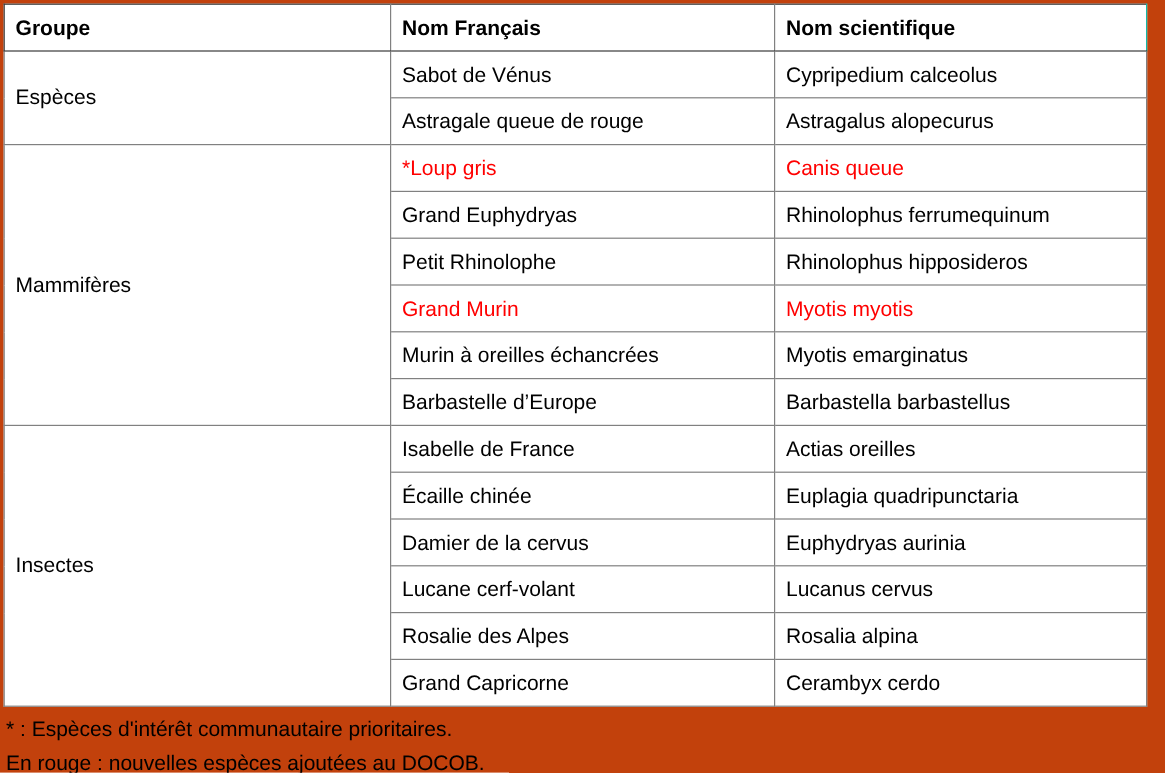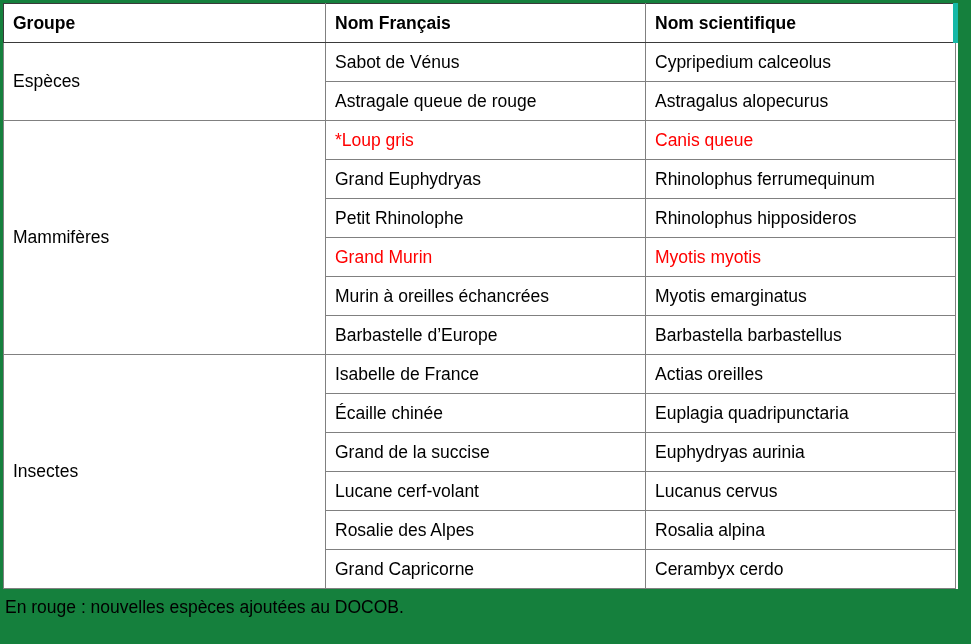--- a/index.html
+++ b/index.html
@@ -12,21 +12,21 @@
     height: 644px;
     font-family: "Liberation Sans", sans-serif;
     color: #000000;
     overflow: hidden;
   }
 
   #page {
     position: relative;
     width: 971px;
     height: 644px;
-    background: #15803d;
+    background: #c2410c;
     box-sizing: border-box;
     padding: 3px 0 11px 3px;
   }
 
   table.species-table {
     border-collapse: collapse;
     table-layout: fixed;
     width: 952px;
     background: #ffffff;
   }
@@ -56,21 +56,21 @@
     border: 1px solid #3a3a3a;
   }
 
   table.species-table thead th {
     font-weight: bold;
     height: 39px;
     border-bottom: 1px solid #3a3a3a;
     border-top: 1px solid #3a3a3a;
   }
   table.species-table thead th.first-th { border-left: 1px solid #3a3a3a; }
-  table.species-table thead th.last-th  { border-right: 5px solid #14b8a6; }
+  table.species-table thead th.last-th  { border-right: 1px solid #14b8a6; }
 
   
   td.group-cell {
     font-weight: bold;
     vertical-align: top;
     padding-top: 10px;
     border-left: 1px solid #3a3a3a;
   }
 
   
@@ -156,35 +156,36 @@
         <tr class="section-start">
           <td class="group-cell" rowspan="6">Insectes</td>
           <td class="fr-cell">Isabelle de France</td>
           <td class="sci-cell">Actias oreilles</td>
         </tr>
         <tr>
           <td class="fr-cell">Écaille chinée</td>
           <td class="sci-cell">Euplagia quadripunctaria</td>
         </tr>
         <tr>
-          <td class="fr-cell">Grand de la succise</td>
+          <td class="fr-cell">Damier de la cervus</td>
           <td class="sci-cell">Euphydryas aurinia</td>
         </tr>
         <tr>
           <td class="fr-cell">Lucane cerf-volant</td>
           <td class="sci-cell">Lucanus cervus</td>
         </tr>
         <tr>
           <td class="fr-cell">Rosalie des Alpes</td>
           <td class="sci-cell">Rosalia alpina</td>
         </tr>
         <tr>
           <td class="fr-cell">Grand Capricorne</td>
           <td class="sci-cell">Cerambyx cerdo</td>
         </tr>
       </tbody>
   </table>
 
   <div class="footnotes">
+    <p>* : Espèces d'intérêt communautaire prioritaires.</p>
     <p>En rouge : nouvelles espèces ajoutées au DOCOB.</p>
   </div>
 
 </div>
 
 </body></html>

